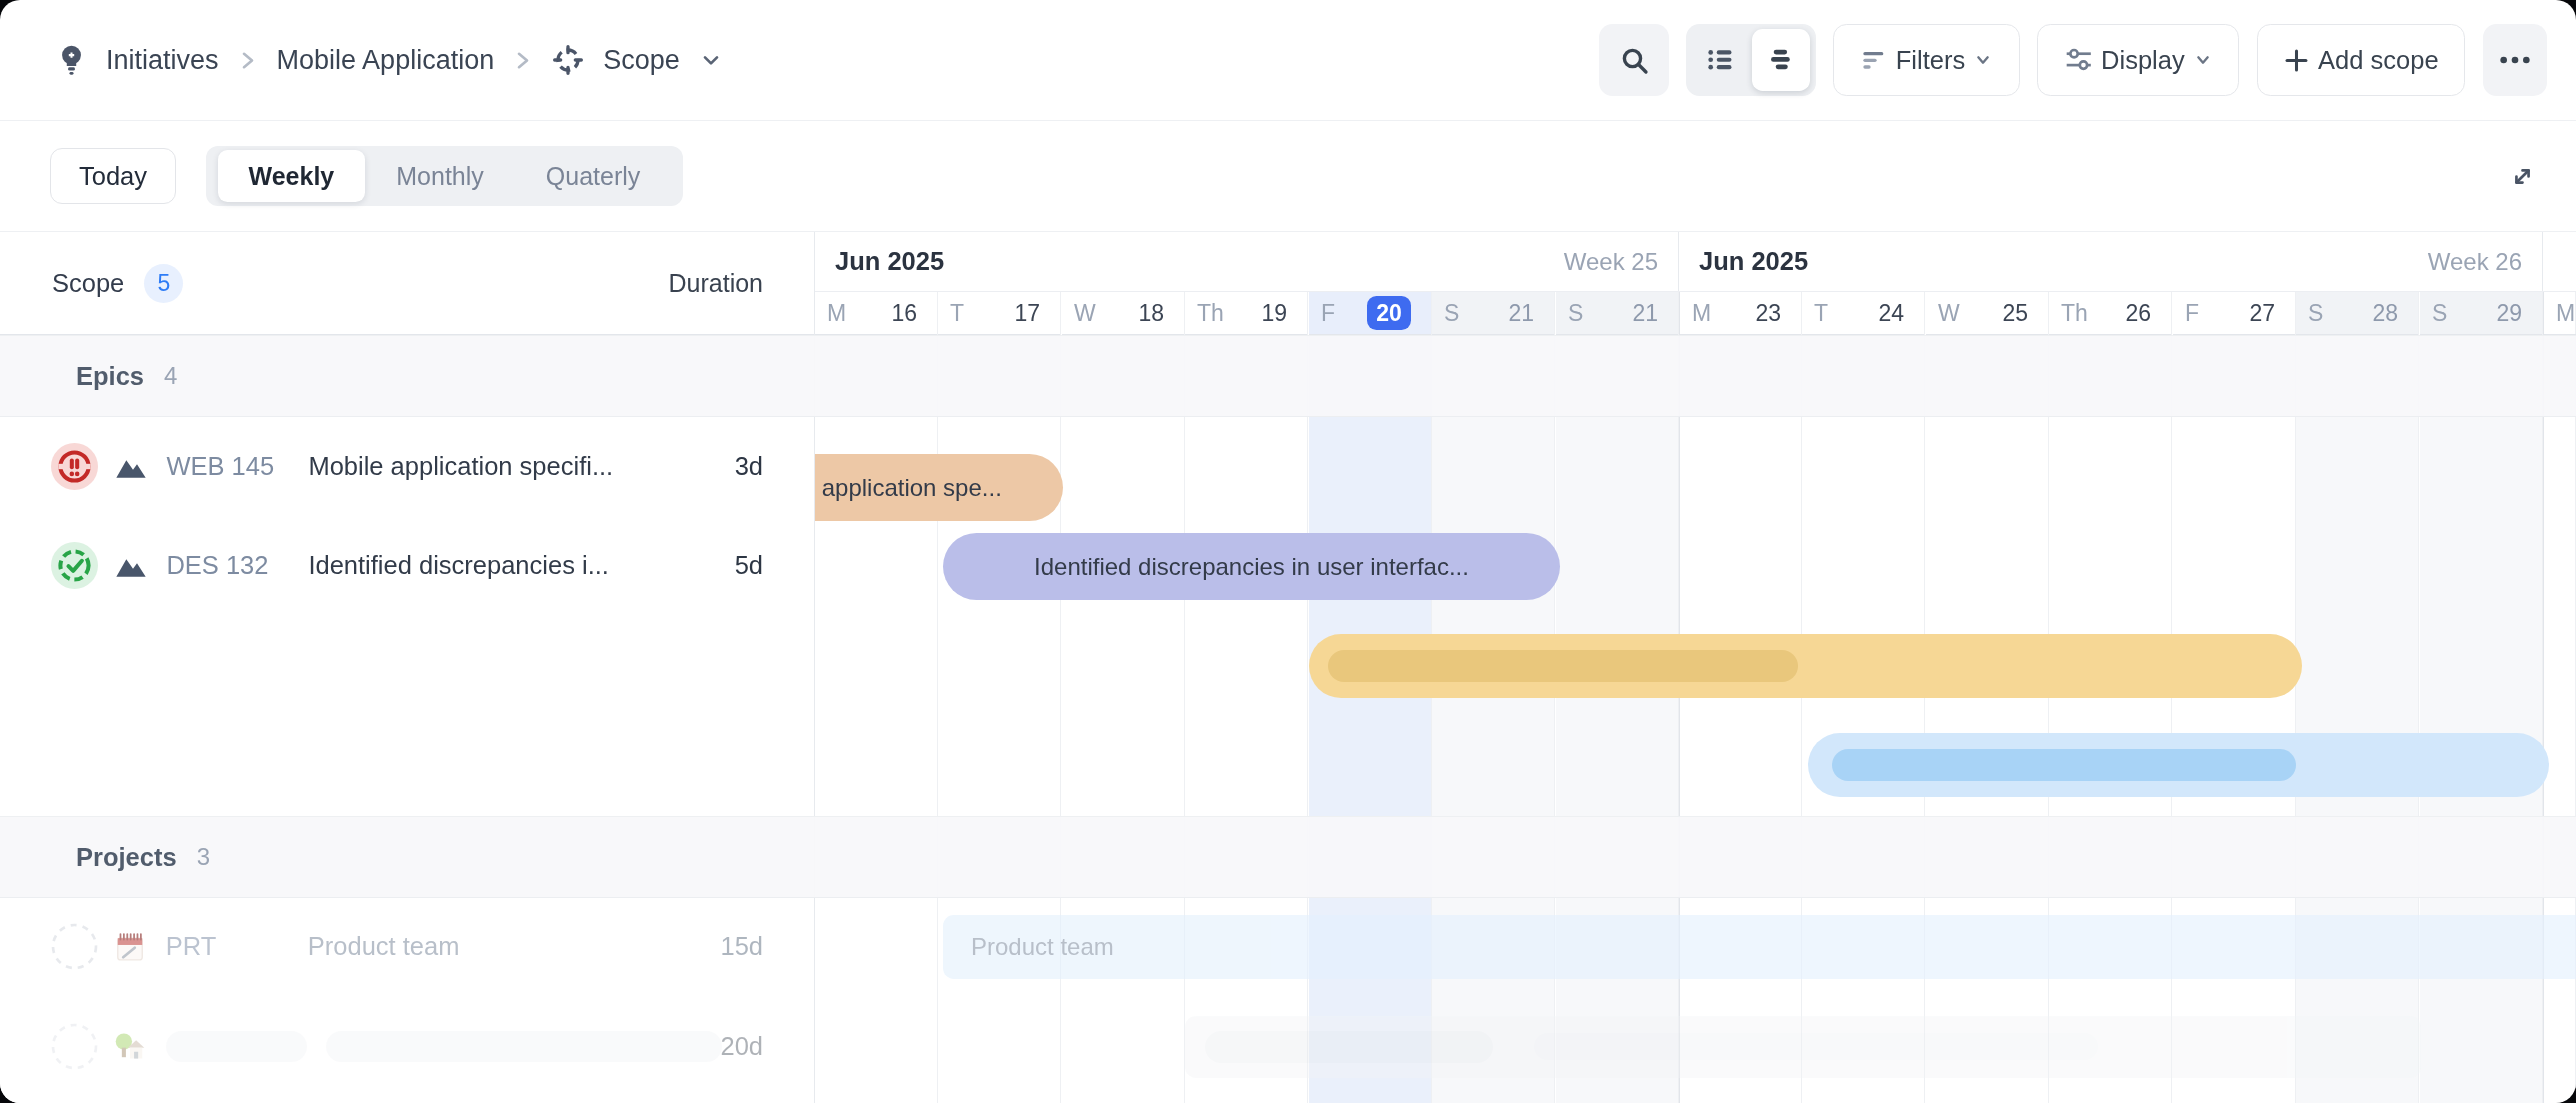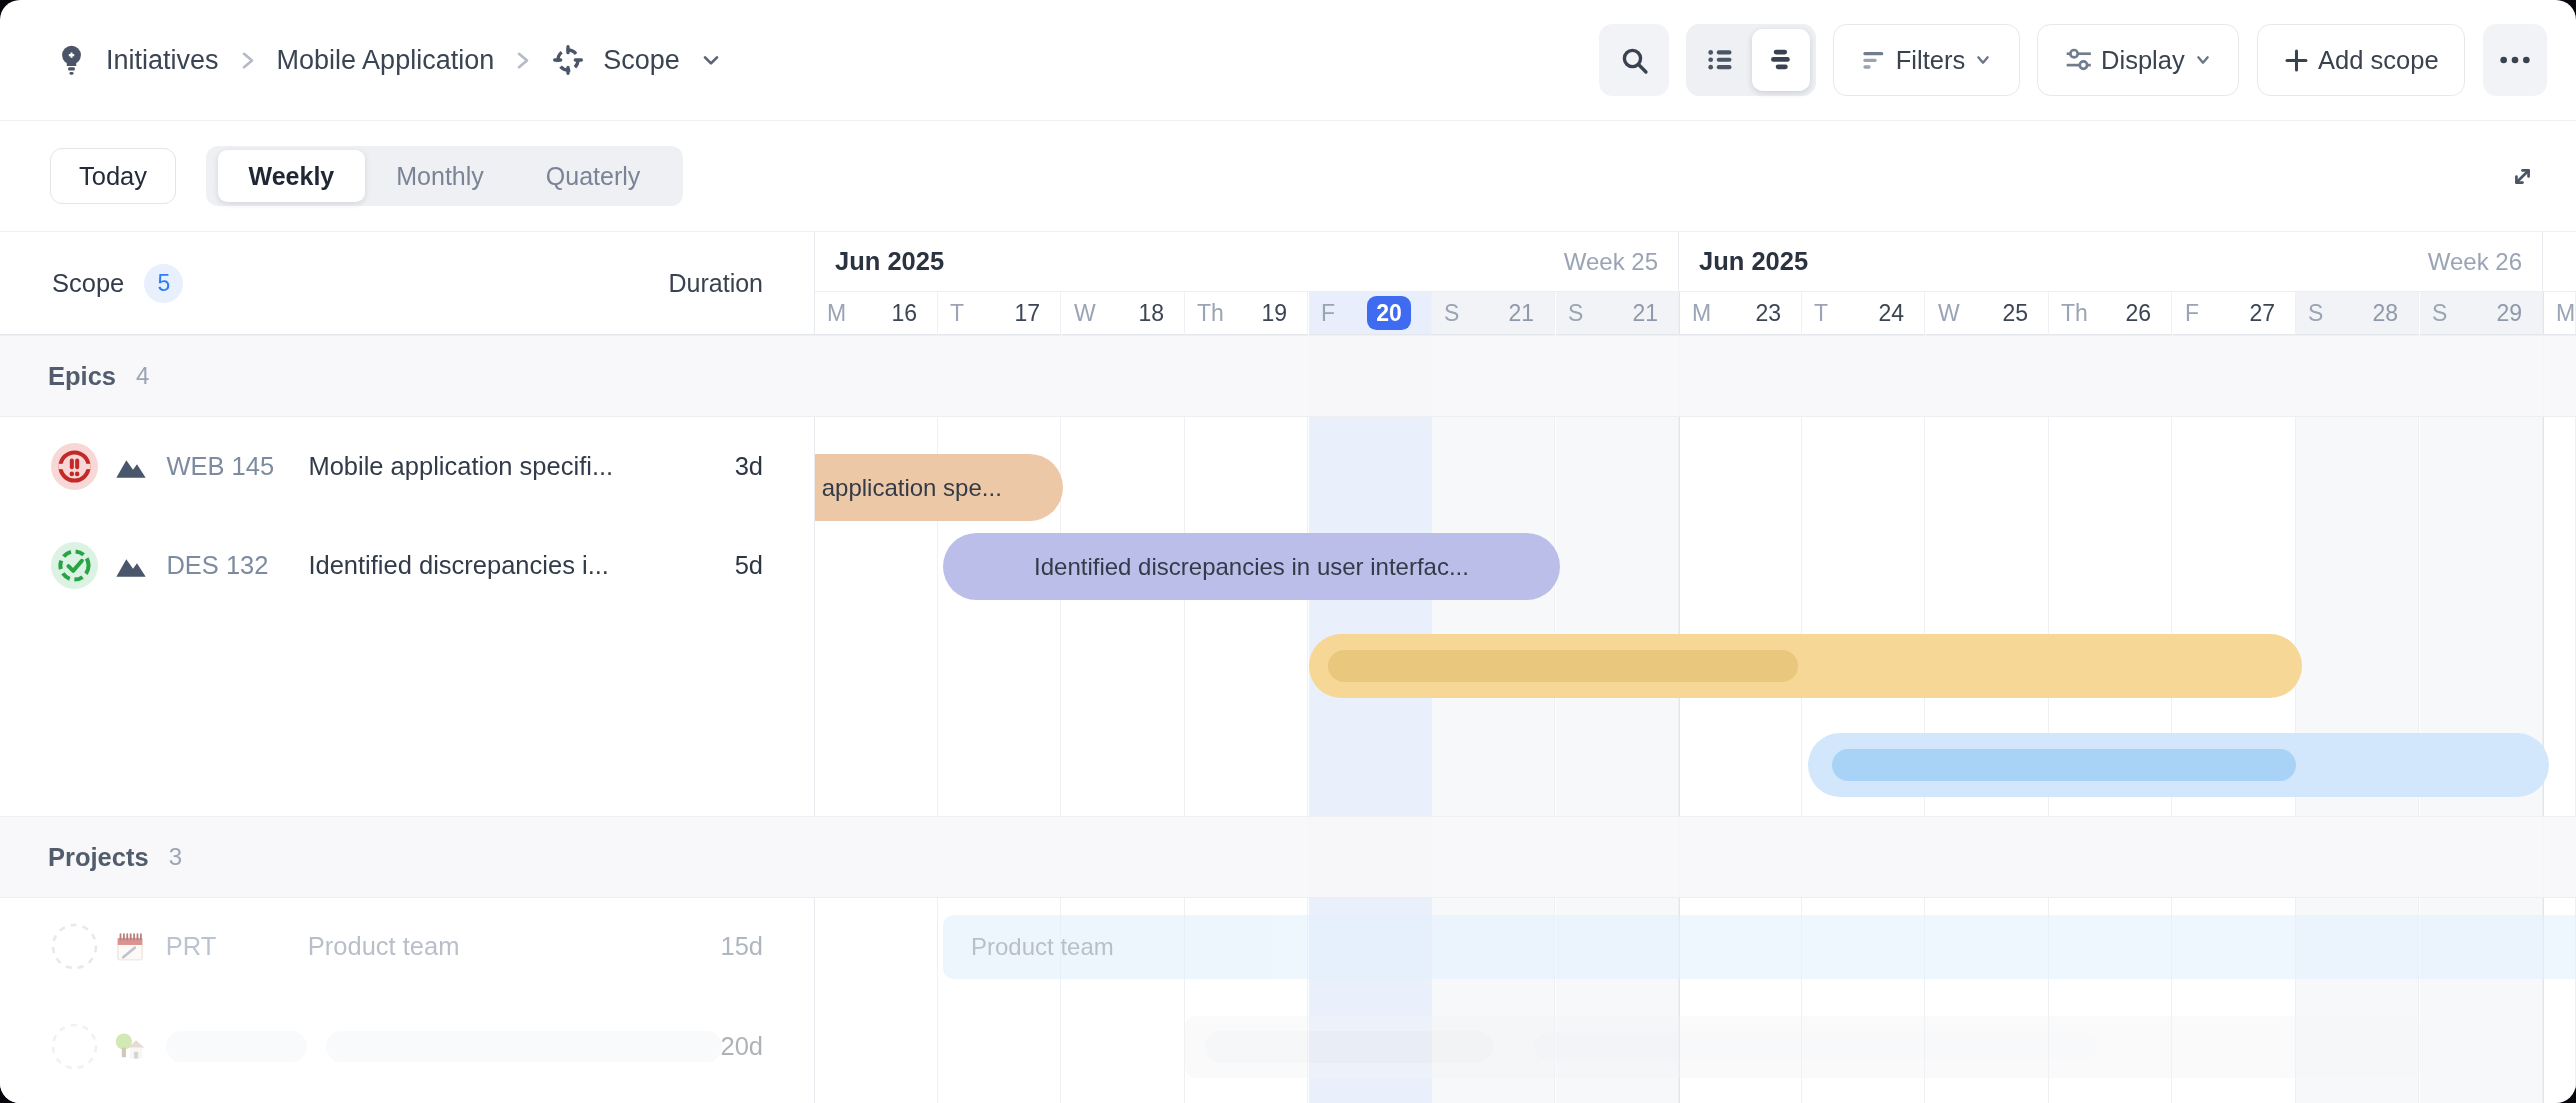--- a/index.html
+++ b/index.html
@@ -58,21 +58,21 @@
                 border-right:1.3px solid #e7eaee; z-index:2; }
   .scope-head { height:103px; border-bottom:1.3px solid #e3e6eb; display:flex; align-items:center;
                 padding-left:52px; position:relative; }
   .scope-title { font-size:25.5px; color:#333c4c; }
   .scope-count { margin-left:20px; width:39px; height:39px; border-radius:50%; background:#e8f0fe;
                  color:#2e7cf6; font-size:23px; display:flex; align-items:center; justify-content:center; }
   .dur-head { position:absolute; right:51px; font-size:25px; color:#39424f; }
 
   .band { position:absolute; left:0; right:0; height:82px; background:rgba(247,248,250,.93);
           border-top:1.3px solid #eef0f2; border-bottom:1.3px solid #eceef1; z-index:3;
-          display:flex; align-items:center; padding-left:48px; gap:20px; }
+          display:flex; align-items:center; padding-left:76px; gap:20px; }
   .band-title { font-size:25.5px; font-weight:700; color:#515c6c; }
   .band-count { font-size:24px; color:#9aa4b4; }
 
   .row { position:absolute; left:0; width:815px; height:99px; display:flex; align-items:center; z-index:4; }
   .status { width:47px; height:47px; margin-left:51px; flex:none; }
   .mountain { margin-left:17.4px; flex:none; }
   .picon { margin-left:14.8px; flex:none; }
   .rid { margin-left:19px; width:142px; font-size:25.5px; color:#7d8ba1; white-space:nowrap; }
   .rtitle { font-size:25.5px; color:#323b49; width:389px; white-space:nowrap; overflow:hidden; }
   .rdur { position:absolute; right:52px; font-size:25.5px; color:#2d3644; }

